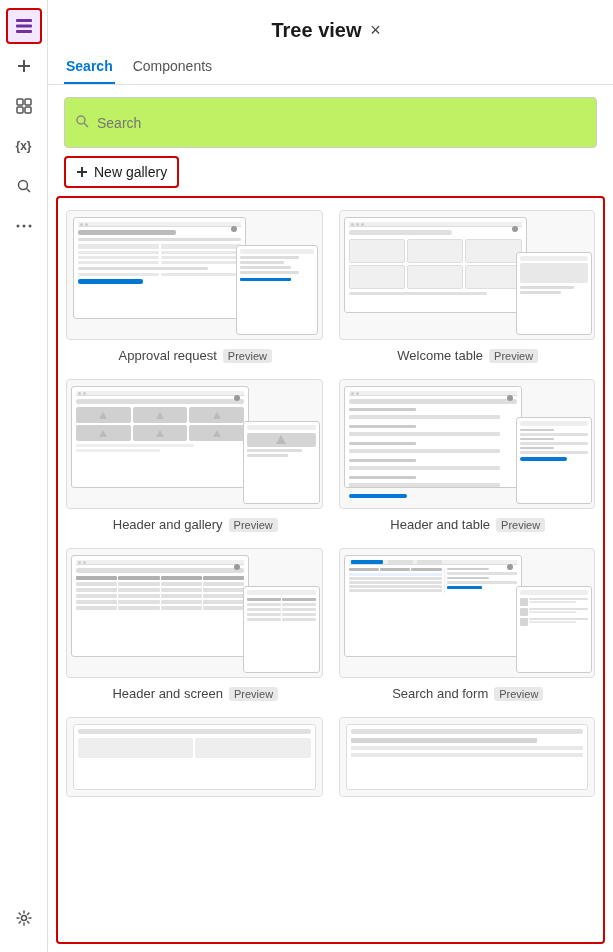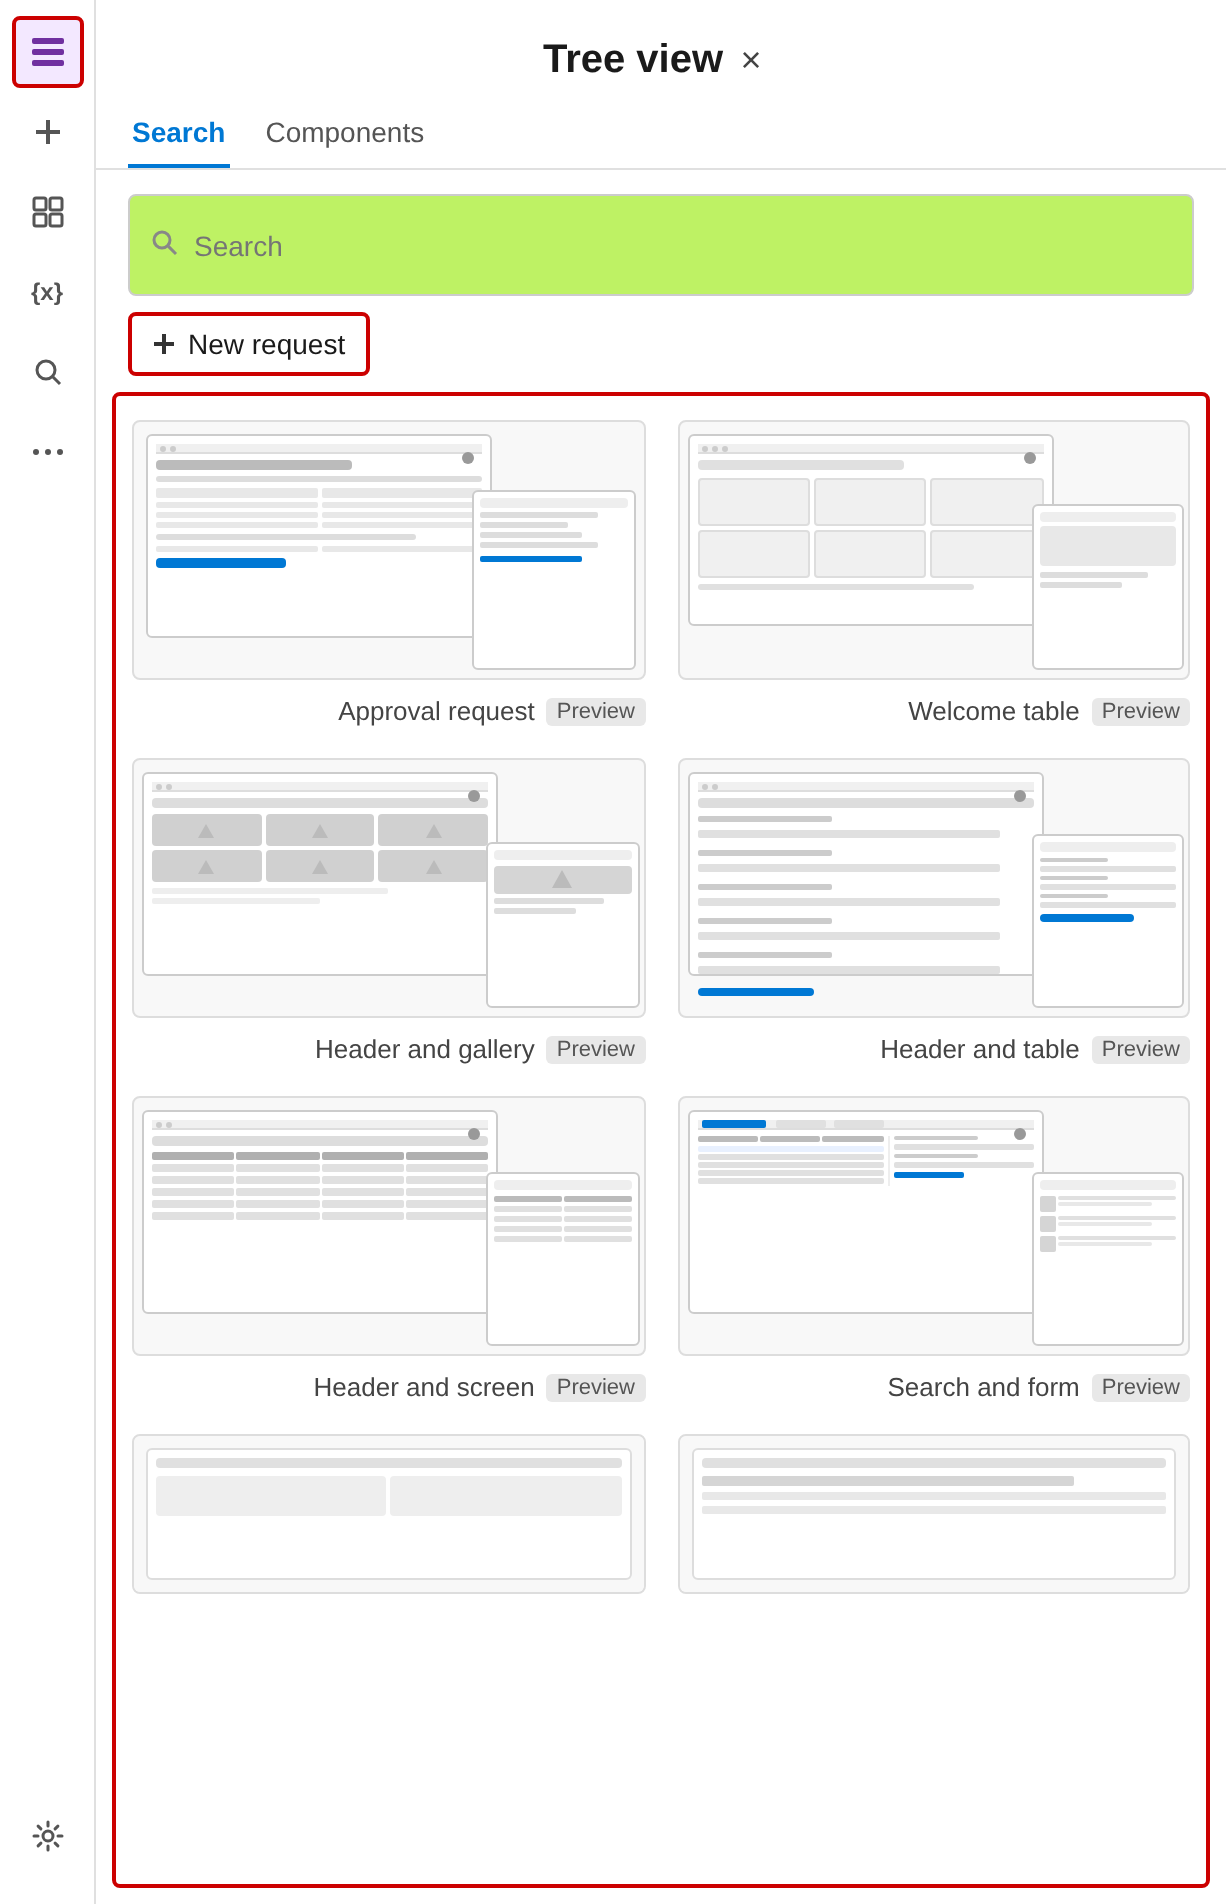--- a/index.html
+++ b/index.html
@@ -156,21 +156,21 @@
       padding: 12px 8px;
     }
     .templates-grid {
       display: grid;
       grid-template-columns: 1fr 1fr;
       gap: 16px;
     }
     .template-item {
       display: flex;
       flex-direction: column;
-      align-items: flex-end;
+      align-items: center;
       gap: 8px;
       cursor: pointer;
     }
     .template-thumb {
       width: 100%;
       height: 130px;
       background: #f8f8f8;
       border: 1px solid #ddd;
       border-radius: 4px;
       position: relative;
@@ -449,21 +449,21 @@
       </span>
       <input type="text" placeholder="Search" style="">
     </div>
   </div>
 
   <div class="new-screen-btn">
     <svg width="12" height="12" viewBox="0 0 12 12">
         <line x1="6" y1="1" x2="6" y2="11" stroke="#333" stroke-width="2"></line>
         <line x1="1" y1="6" x2="11" y2="6" stroke="#333" stroke-width="2"></line>
       </svg>
-    <span>New request</span>
+    <span>New gallery</span>
   </div>
 
   <div class="templates-section">
     <div class="templates-grid">
 
       <div class="template-item">
         <div class="template-thumb thumb-approval">
           <div class="thumb-inner">
             <div class="desktop-mock">
               <div class="dot-indicator"></div>

